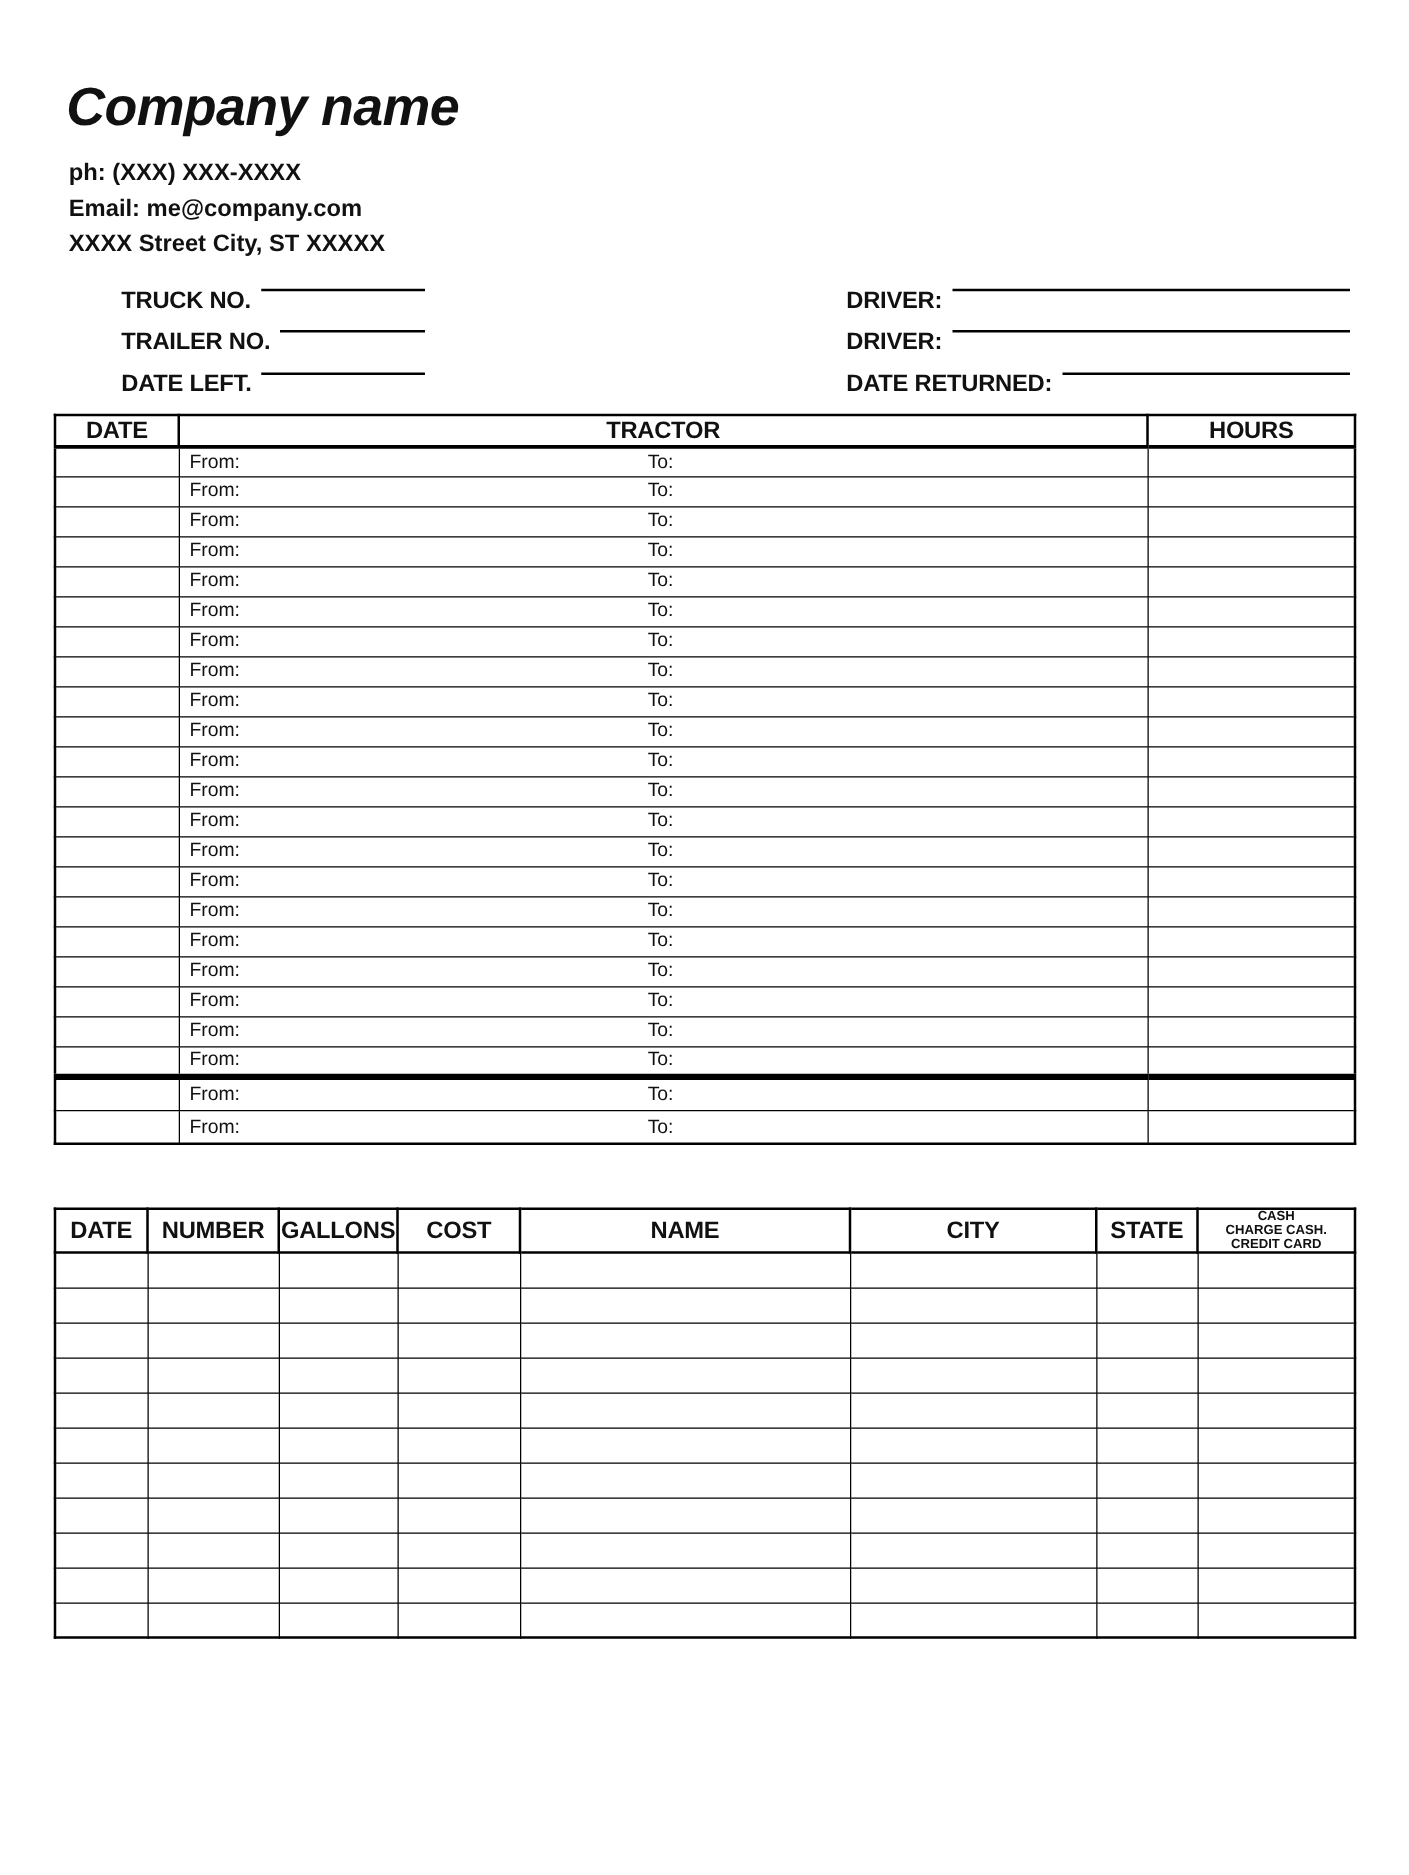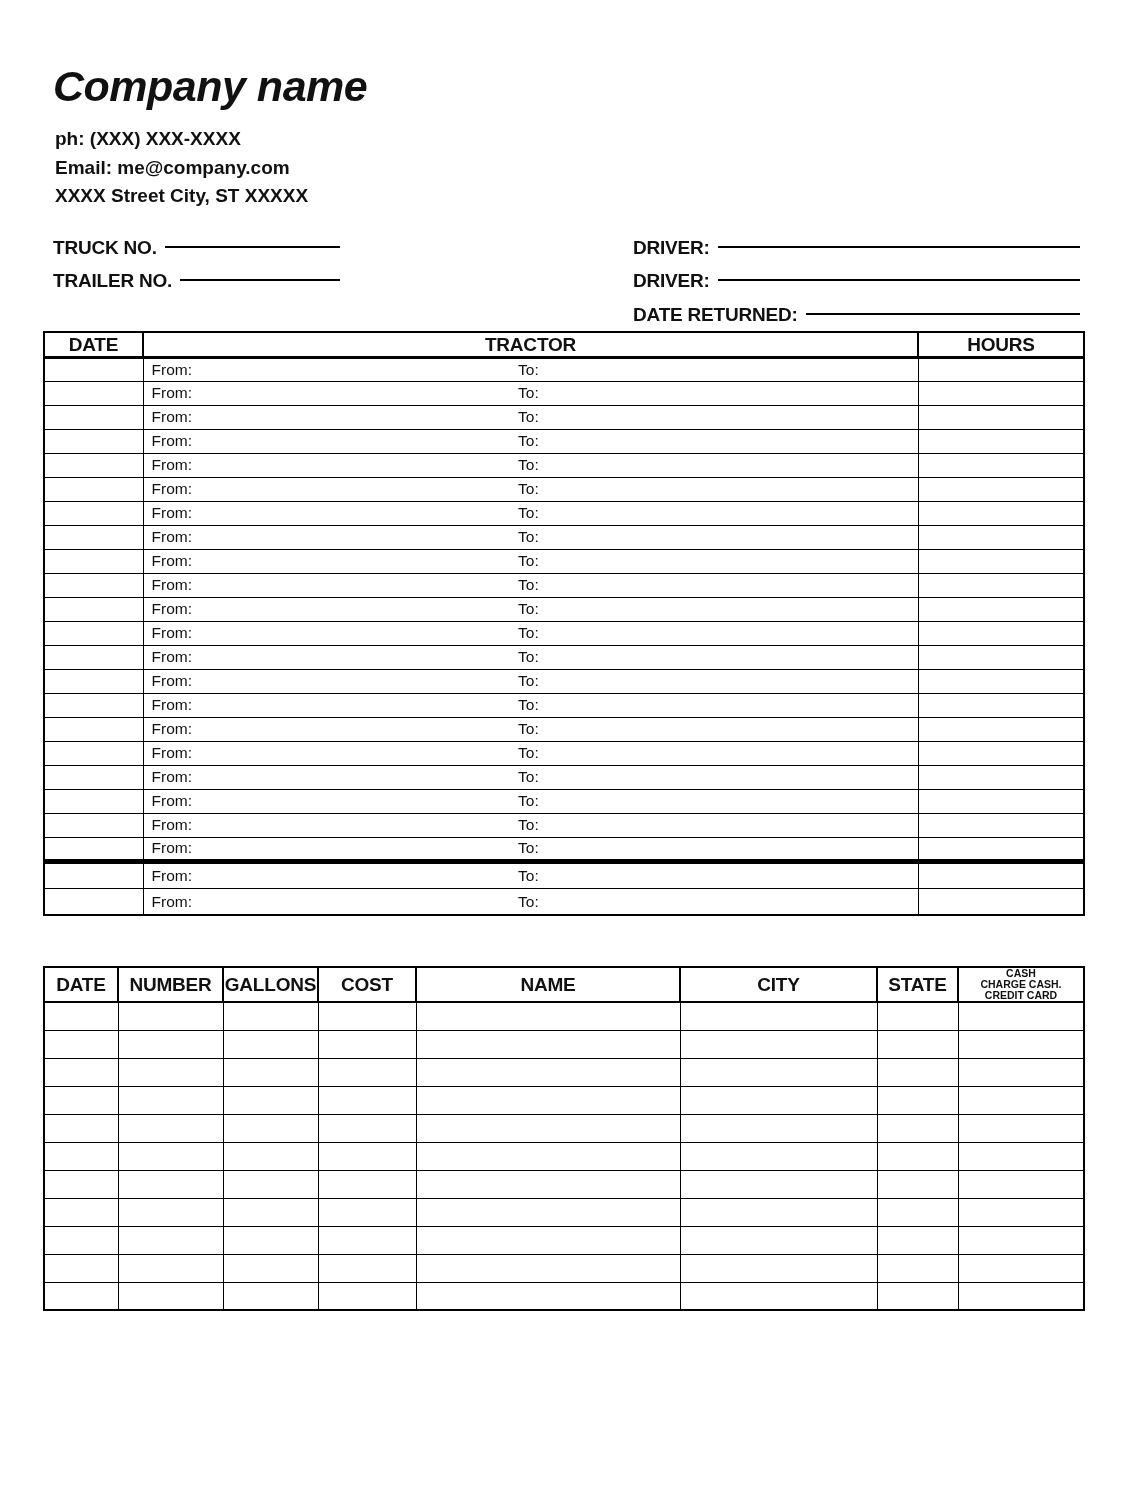--- a/index.html
+++ b/index.html
@@ -34,21 +34,22 @@
     font-weight: 700;
   }
 
   
   .info-grid { display: flex; margin-top: 20px; }
   .info-col.left  { margin-left: 10px; width: 287px; }
   .info-col.right { margin-left: 293px; width: 447px; }
   .info-row {
     height: 33.5px;
     display: flex;
-    align-items: center;
+    align-items: flex-start;
+    margin-left: 44px;
   }
   .info-row .lbl {
     font-size: 19px;
     font-weight: 700;
     white-space: nowrap;
     letter-spacing: -0.2px;
     line-height: 1;
     padding-bottom: 1px;
   }
   .info-row .line {
@@ -129,20 +130,24 @@
   </div>
 
   <div class="info-grid">
     <div class="info-col left">
       <div class="info-row">
         <span class="lbl">TRUCK NO.</span>
         <span class="line"></span>
       </div>
       <div class="info-row">
         <span class="lbl">TRAILER NO.</span>
+        <span class="line"></span>
+      </div>
+      <div class="info-row">
+        <span class="lbl">DATE LEFT.</span>
         <span class="line"></span>
       </div>
     </div>
     <div class="info-col right">
       <div class="info-row">
         <span class="lbl">DRIVER:</span>
         <span class="line"></span>
       </div>
       <div class="info-row">
         <span class="lbl">DRIVER:</span>

